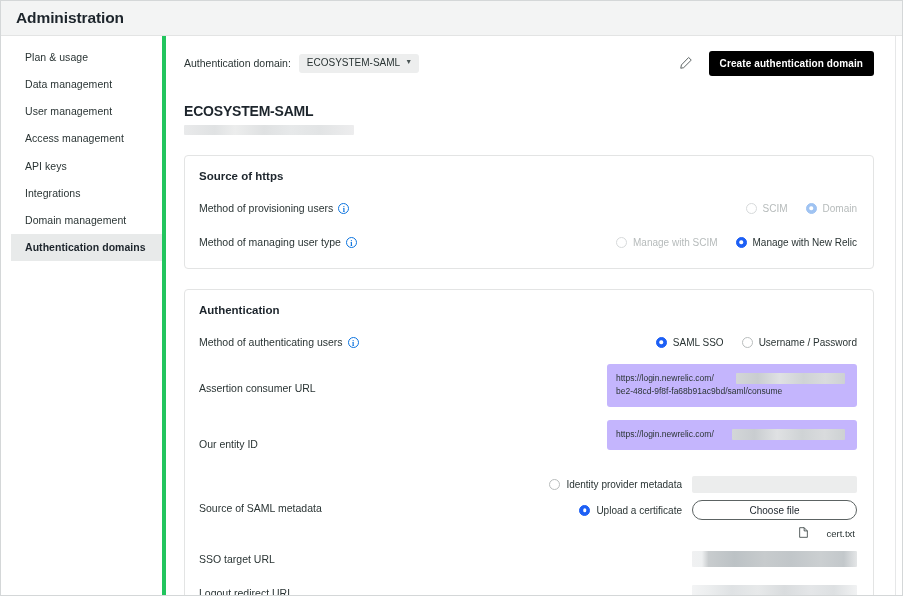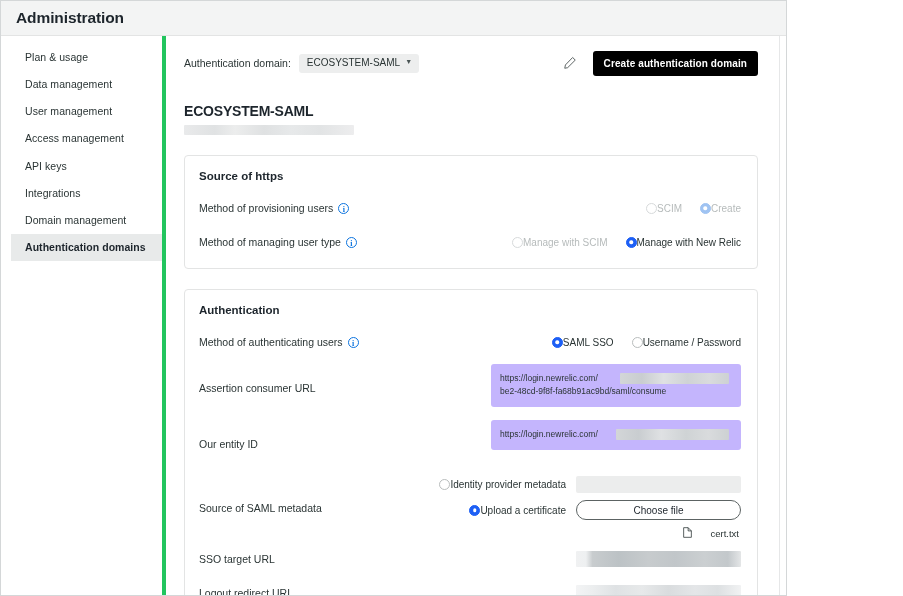--- a/index.html
+++ b/index.html
@@ -7,21 +7,21 @@
     margin: 0;
     padding: 0;
     background: #ffffff;
   }
   body {
     font-family: "Liberation Sans", sans-serif;
     -webkit-font-smoothing: antialiased;
   }
   .screen {
     position: relative;
-    width: 787px;
+    width: 903px;
     height: 596px;
     overflow: hidden;
     background: #ffffff;
     box-sizing: border-box;
     border: 1px solid #d4d7d8;
   }
 
   
   .app-header {
     height: 35px;
@@ -209,20 +209,21 @@
 
   
   .radio-grp {
     display: flex;
     align-items: center;
     gap: 18px;
   }
   .radio {
     display: inline-flex;
     align-items: center;
+    gap: 6px;
     font-size: 10px;
     color: #2a3434;
     cursor: pointer;
     white-space: nowrap;
   }
   .dot {
     width: 11px;
     height: 11px;
     border-radius: 50%;
     border: 1px solid #b9bdbd;
@@ -406,21 +407,21 @@
               <span>Method of provisioning users</span>
               <span class="info-icon">i</span>
             </div>
             <div class="row-right radio-grp">
               <label class="radio disabled">
                 <span class="dot dim-off"></span>
                 <span>SCIM</span>
               </label>
               <label class="radio dim-on">
                 <span class="dot on dim-on"></span>
-                <span>Create</span>
+                <span>Domain</span>
               </label>
             </div>
           </div>
 
           <div class="row">
             <div class="row-label">
               <span>Method of managing user type</span>
               <span class="info-icon">i</span>
             </div>
             <div class="row-right radio-grp">

